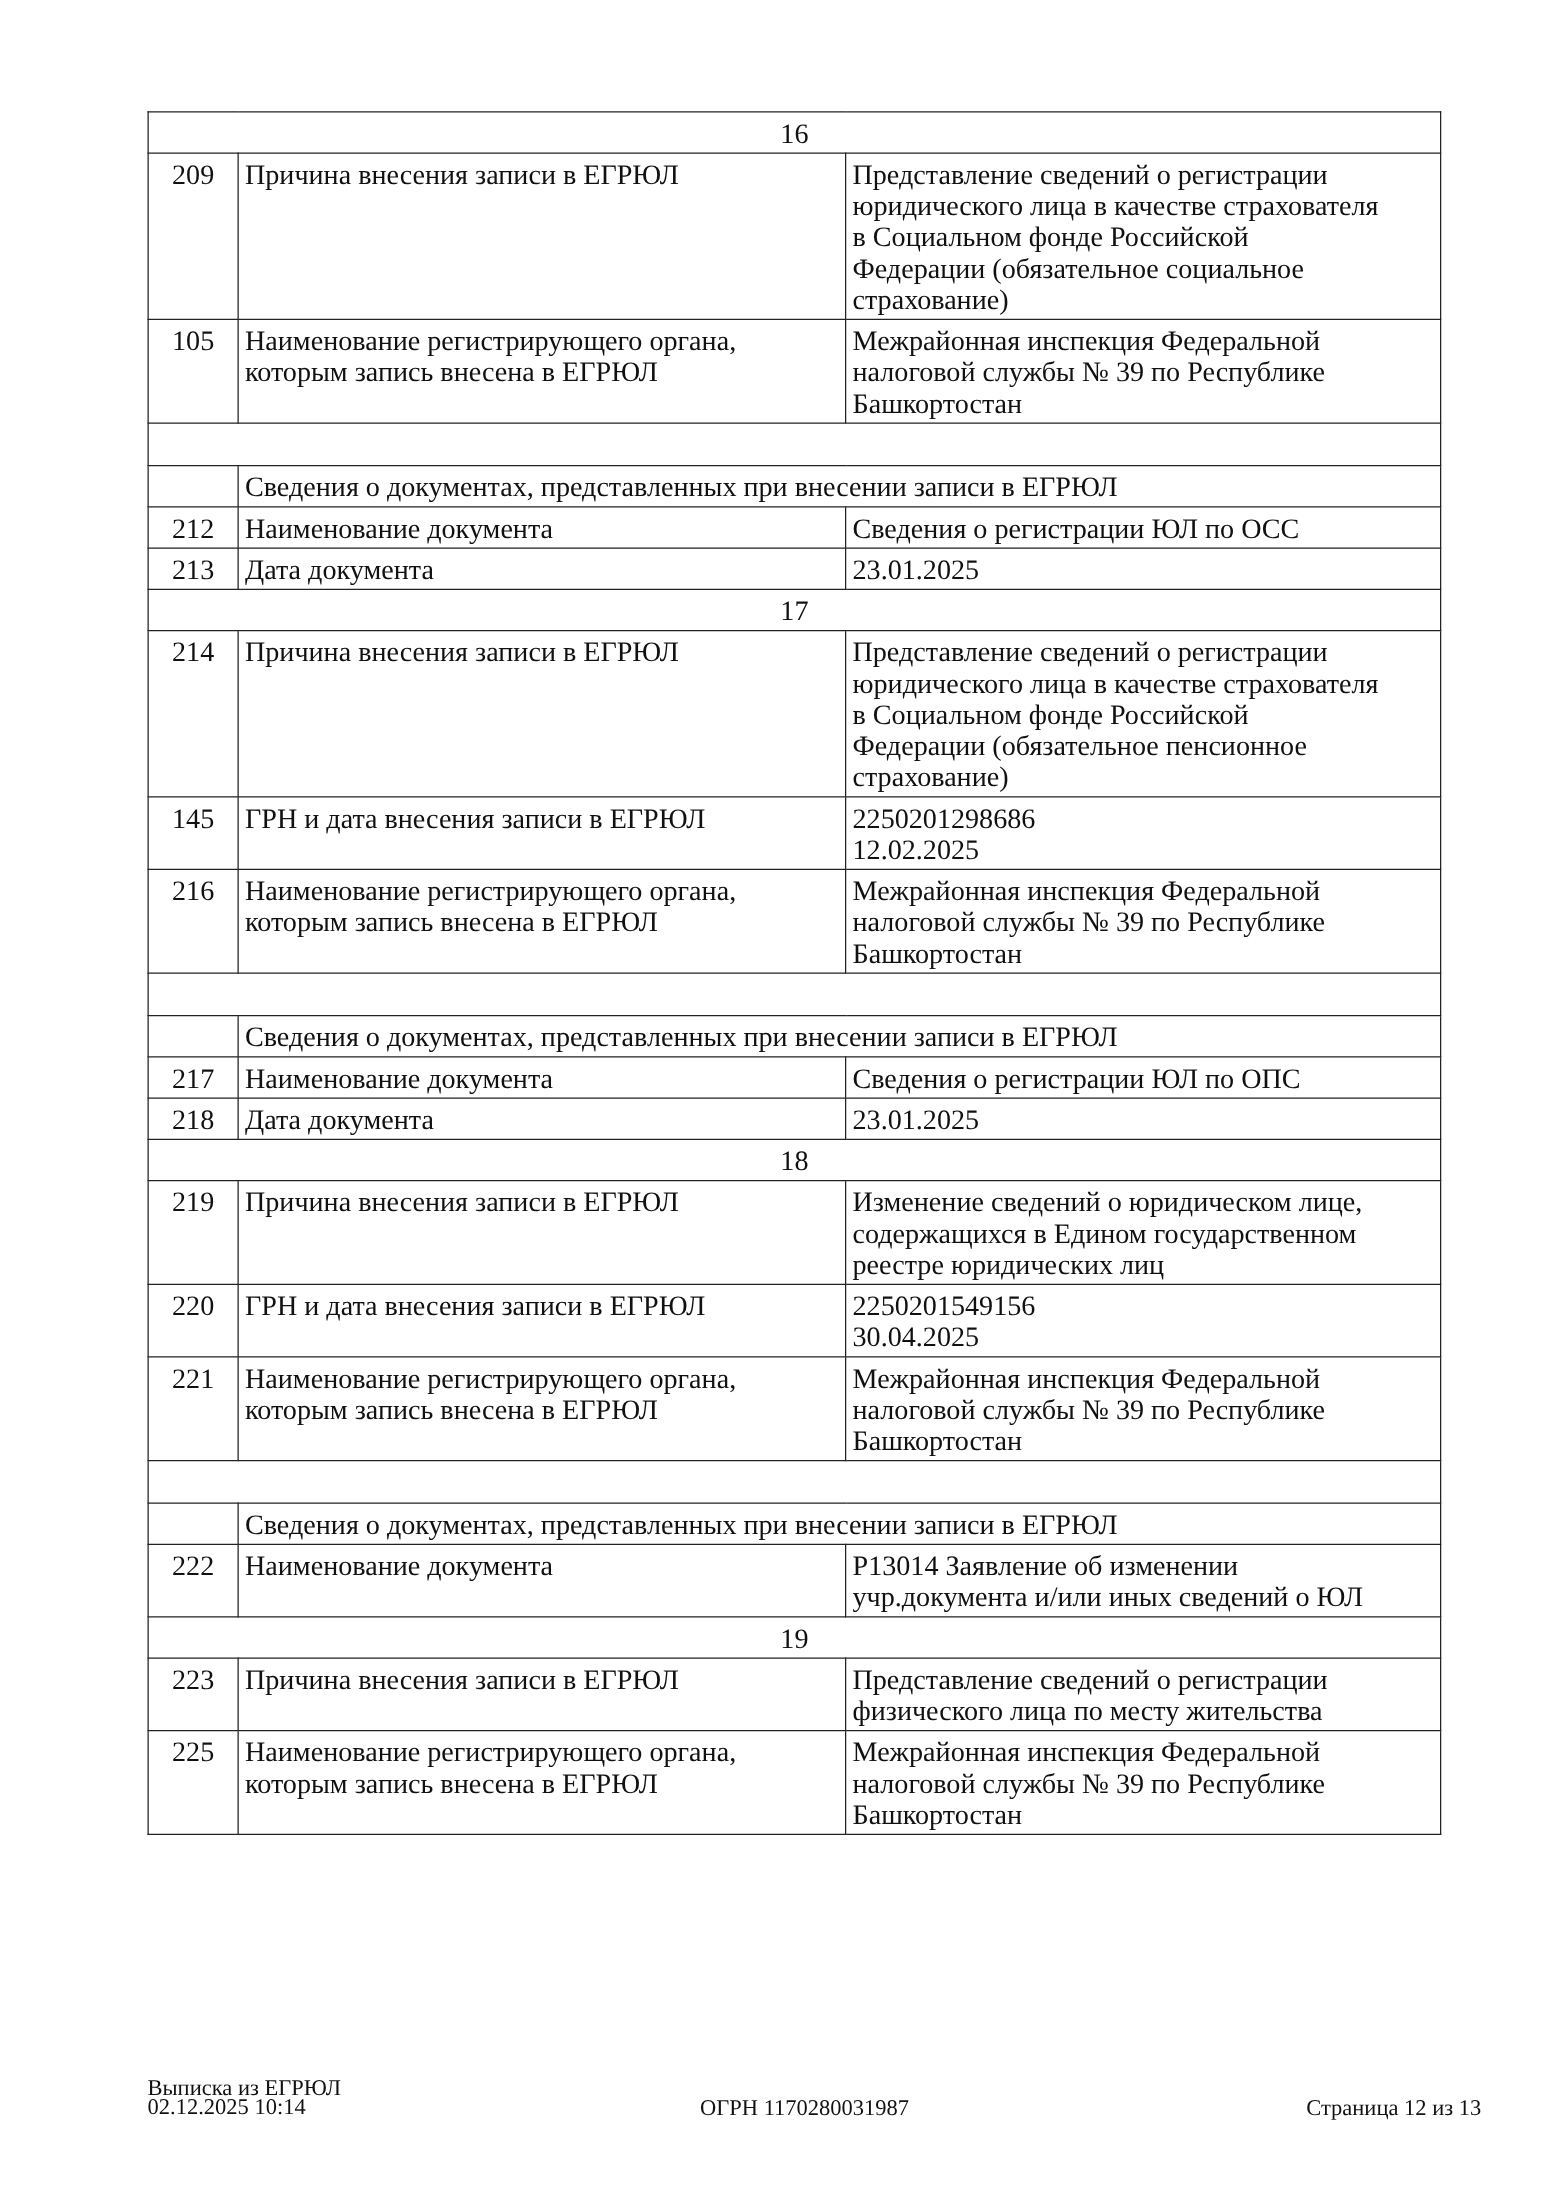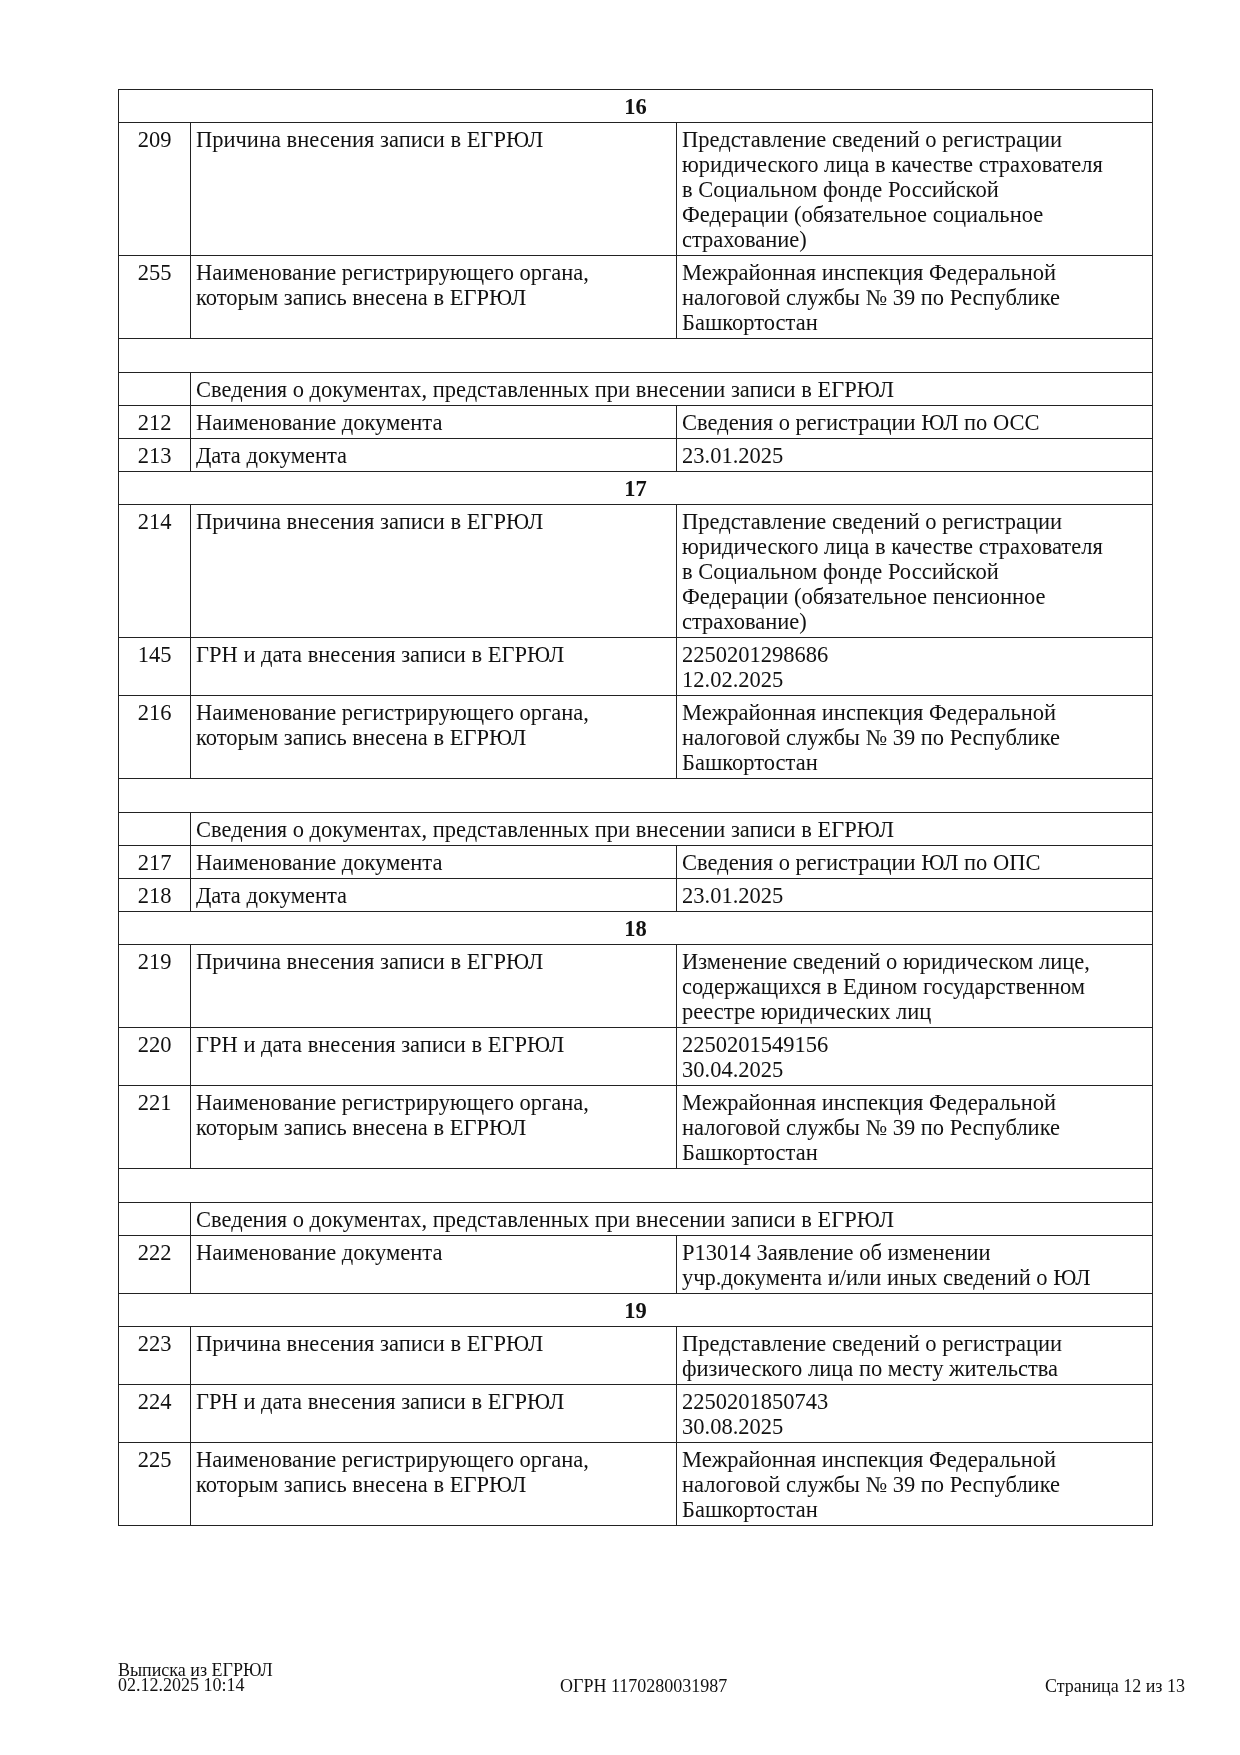--- a/index.html
+++ b/index.html
@@ -6,21 +6,21 @@
   body { width: 1240px; height: 1755px; position: relative; overflow: hidden;
          font-family: "Liberation Serif", "DejaVu Serif", serif; color: #111; }
   #doc-table { position: absolute; left: 118px; top: 89px; width: 1034px;
                border-collapse: collapse; table-layout: fixed; }
   #doc-table td { border: 1.3px solid #222; vertical-align: top;
                   font-size: 22.5px; line-height: 25px; padding: 4px 5px 3px 5px; }
   #doc-table col.c1 { width: 72px; }
   #doc-table col.c2 { width: 486px; }
   #doc-table col.c3 { width: 476px; }
   td.num { text-align: center; font-family: Liberation Serif, serif; }
-  td.section { text-align: center; font-weight: bold; padding: 3px 0 2px 0; }
+  td.section { text-align: center; font-weight: normal; padding: 3px 0 2px 0; }
   td.blank { height: 26px; }
   .line { display: block; }
   .footer { position: absolute; font-size: 18px; line-height: 15px;
             font-family: "Liberation Serif", serif; color: #111; }
   #footer-left { left: 118px; top: 1663px; }
   #footer-center { left: 560px; top: 1679px; text-align: right; }
   #footer-right { left: 1045px; top: 1679px; }
 </style>
 </head>
 <body>
@@ -42,21 +42,21 @@
         </td>
         <td class="value">
           <span class="line">Представление сведений о регистрации</span>
           <span class="line">юридического лица в качестве страхователя</span>
           <span class="line">в Социальном фонде Российской</span>
           <span class="line">Федерации (обязательное социальное</span>
           <span class="line">страхование)</span>
         </td>
       </tr>
       <tr>
-        <td class="num">255</td>
+        <td class="num">105</td>
         <td class="label">
           <span class="line">Наименование регистрирующего органа,</span>
           <span class="line">которым запись внесена в ЕГРЮЛ</span>
         </td>
         <td class="value">
           <span class="line">Межрайонная инспекция Федеральной</span>
           <span class="line">налоговой службы № 39 по Республике</span>
           <span class="line">Башкортостан</span>
         </td>
       </tr>
@@ -205,30 +205,20 @@
         <td class="section" colspan="3">19</td>
       </tr>
       <tr>
         <td class="num">223</td>
         <td class="label">
           <span class="line">Причина внесения записи в ЕГРЮЛ</span>
         </td>
         <td class="value">
           <span class="line">Представление сведений о регистрации</span>
           <span class="line">физического лица по месту жительства</span>
-        </td>
-      </tr>
-      <tr>
-        <td class="num">224</td>
-        <td class="label">
-          <span class="line">ГРН и дата внесения записи в ЕГРЮЛ</span>
-        </td>
-        <td class="value">
-          <span class="line">2250201850743</span>
-          <span class="line">30.08.2025</span>
         </td>
       </tr>
       <tr>
         <td class="num">225</td>
         <td class="label">
           <span class="line">Наименование регистрирующего органа,</span>
           <span class="line">которым запись внесена в ЕГРЮЛ</span>
         </td>
         <td class="value">
           <span class="line">Межрайонная инспекция Федеральной</span>

